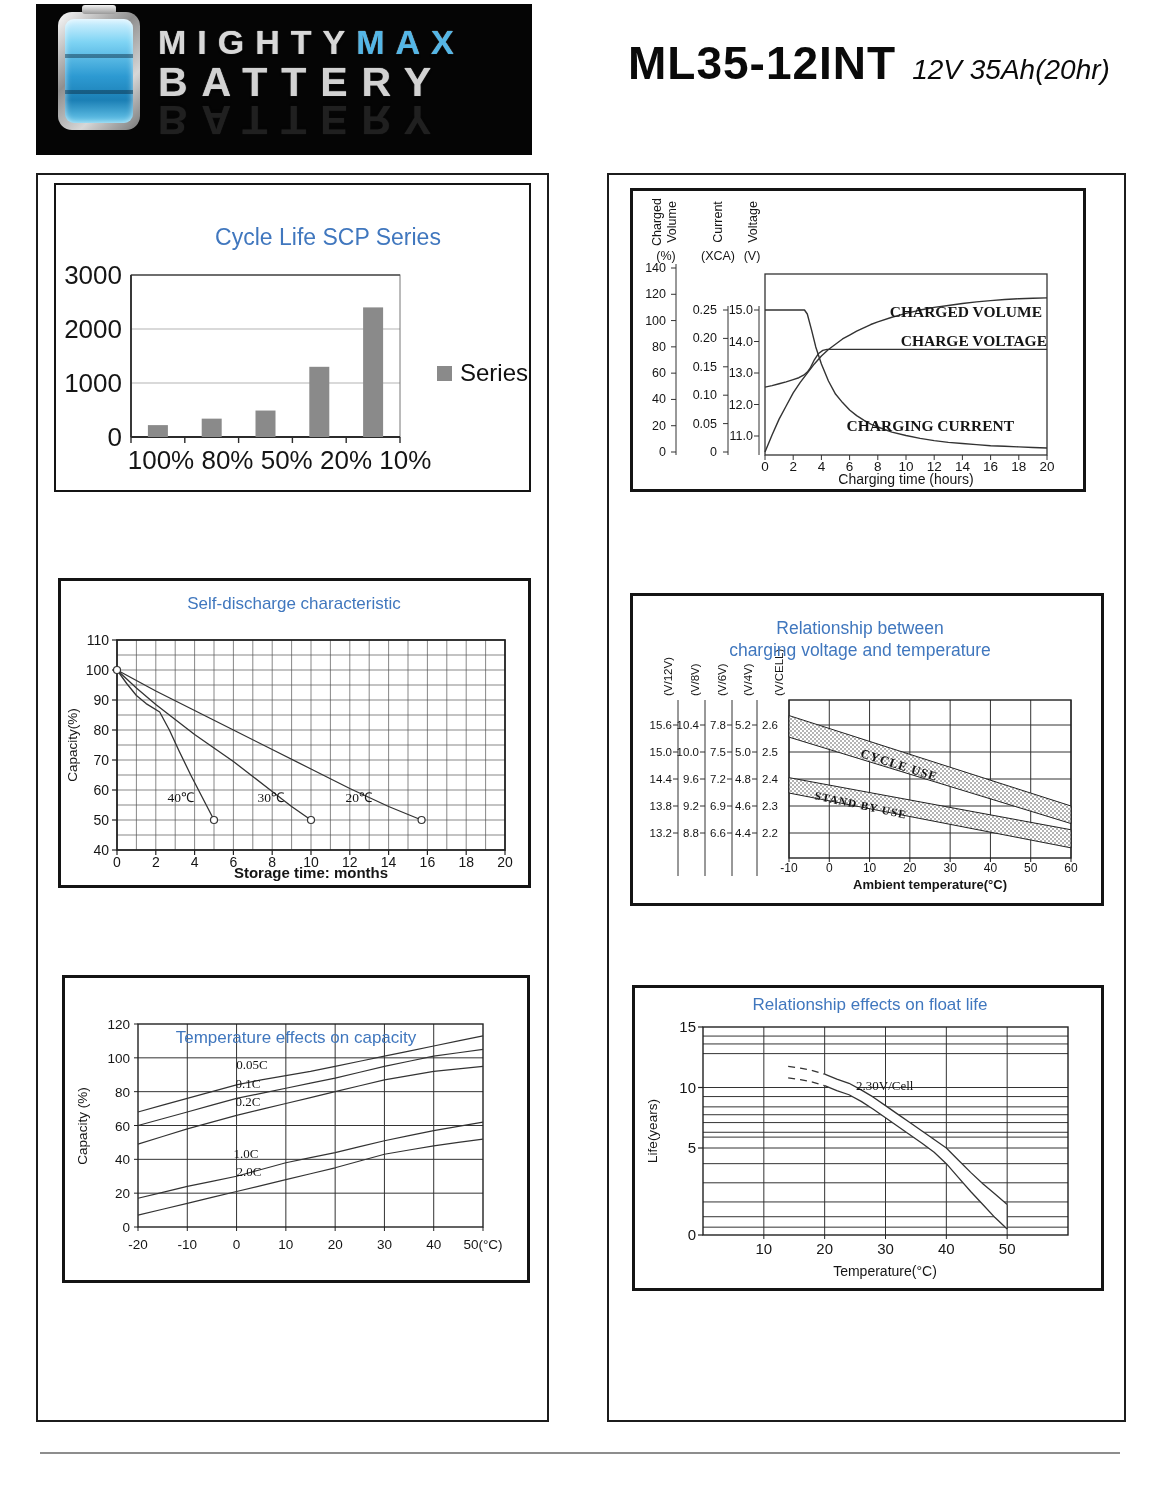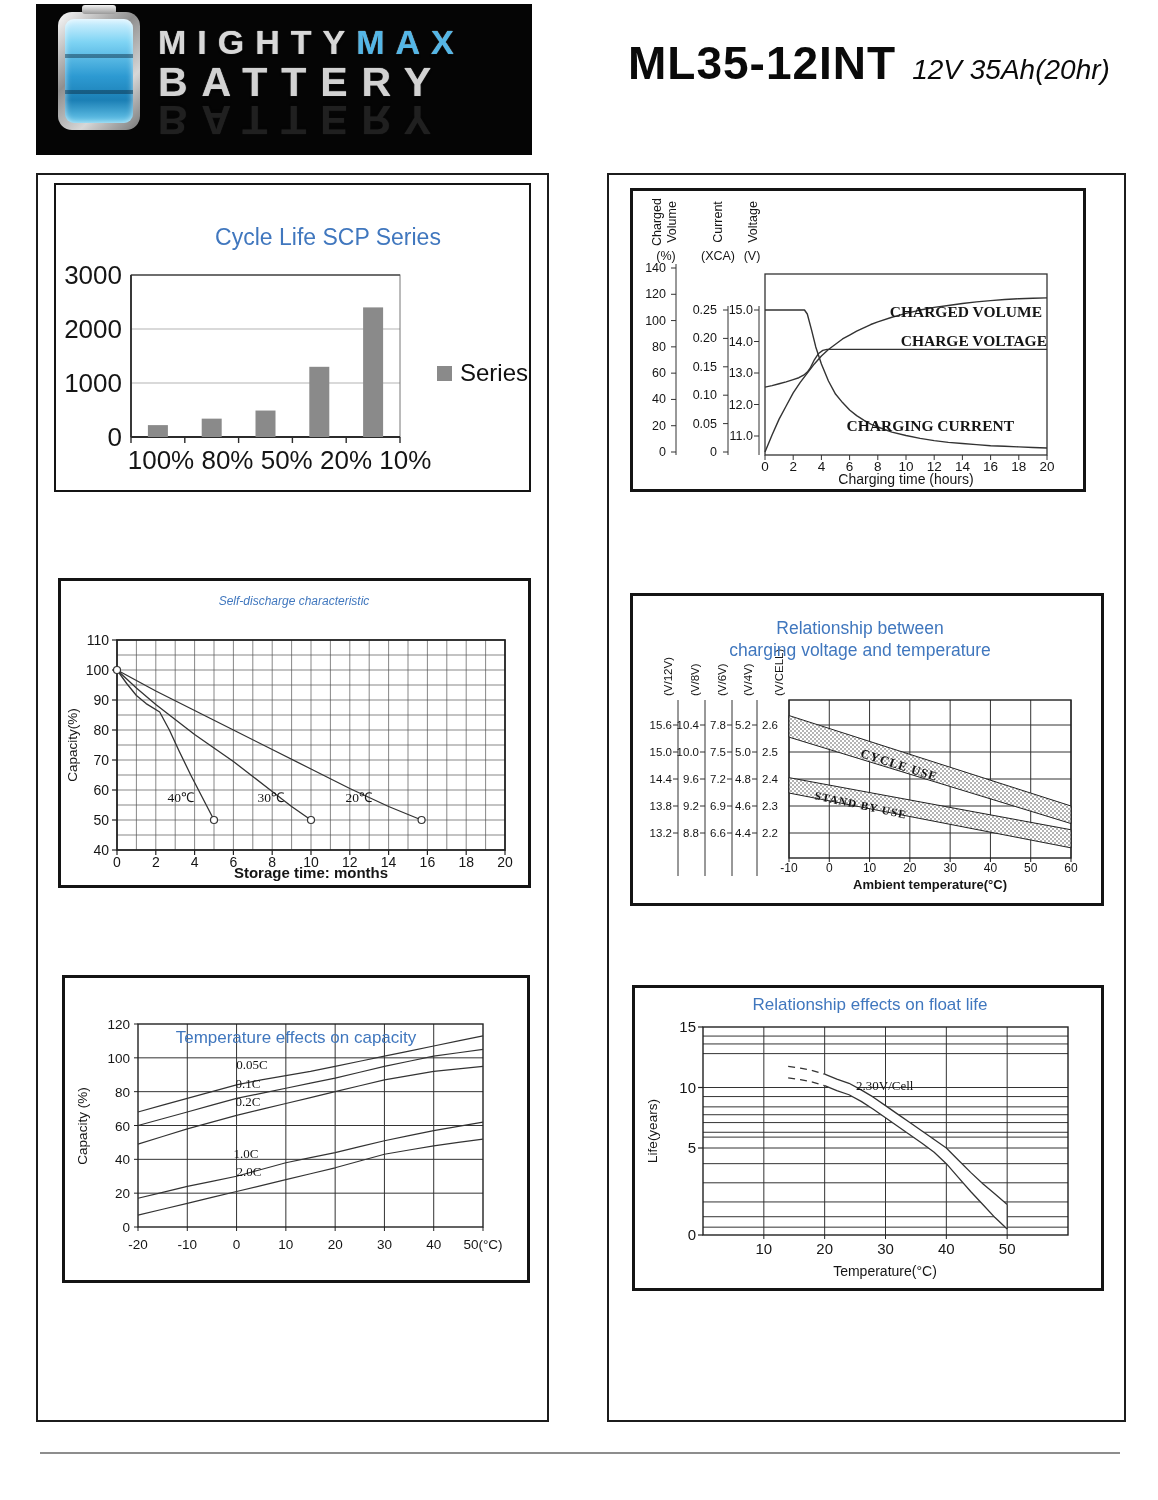--- a/index.html
+++ b/index.html
@@ -65,21 +65,21 @@
   <div class="box outer" style="left:36px;top:173px;width:513px;height:1249px;"></div>
   <div class="box outer" style="left:607px;top:173px;width:519px;height:1249px;"></div>
   <div class="box" style="left:54px;top:183px;width:477px;height:309px;border-width:2px;"></div>
   <div class="box" style="left:58px;top:578px;width:473px;height:310px;"></div>
   <div class="box" style="left:62px;top:975px;width:468px;height:308px;"></div>
   <div class="box" style="left:630px;top:188px;width:456px;height:304px;"></div>
   <div class="box" style="left:630px;top:593px;width:474px;height:313px;"></div>
   <div class="box" style="left:632px;top:985px;width:472px;height:306px;"></div>
 
   <div class="ctitle centered" style="left:292px;top:224px;font-size:23px;margin-left:36px;">Cycle Life SCP Series</div>
-  <div class="ctitle centered" style="left:294px;top:594px;font-size:12px;font-style:italic;">Self-discharge characteristic</div>
+  <div class="ctitle centered" style="left:294px;top:594px;font-size:17px;">Self-discharge characteristic</div>
   <div class="ctitle centered" style="left:860px;top:617px;font-size:17.5px;line-height:22px;">
     <div>Relationship between</div>
     <div>charging voltage and temperature</div>
   </div>
   <div class="ctitle centered" style="left:296px;top:988px;font-size:17px;margin-top:40px;">Temperature effects on capacity</div>
   <div class="ctitle centered" style="left:870px;top:995px;font-size:17px;">Relationship effects on float life</div>
 
   <div id="legend">
     <span class="sq"></span>
     <span class="lab">Series</span>

